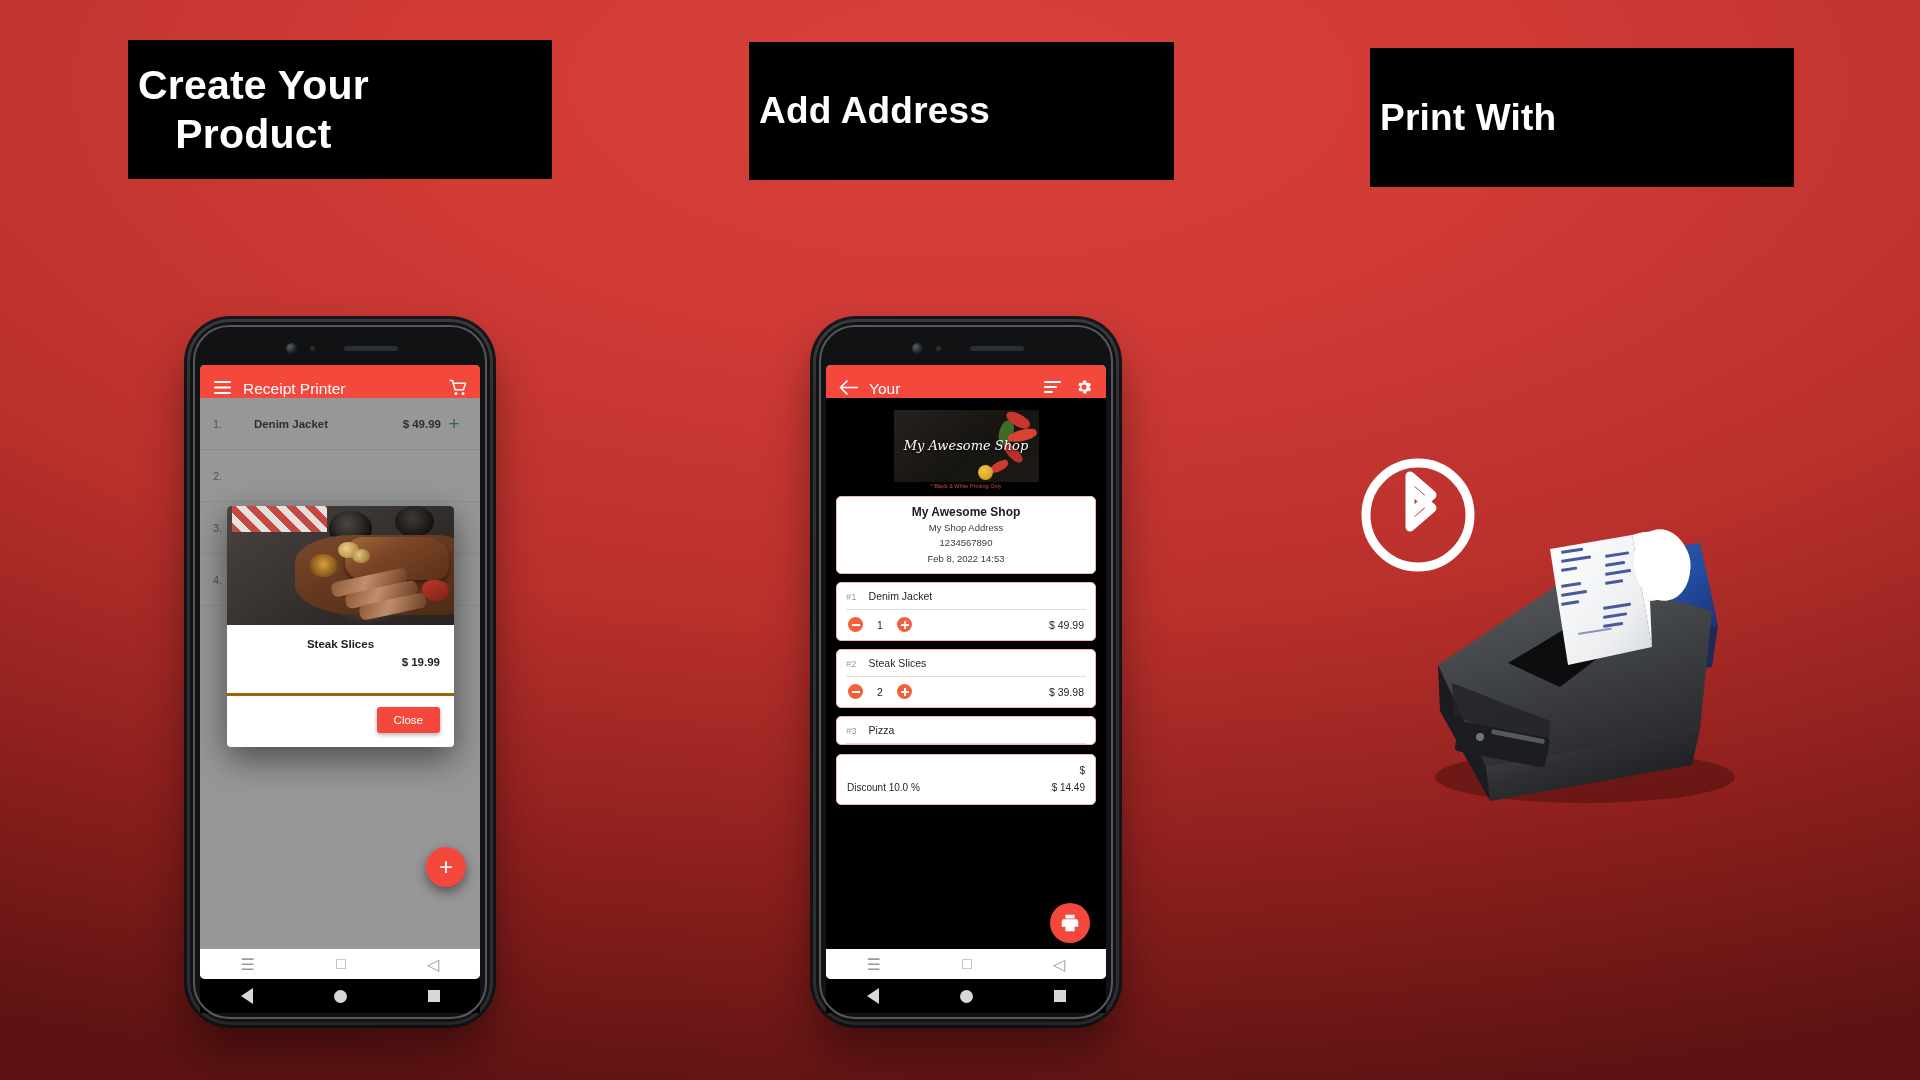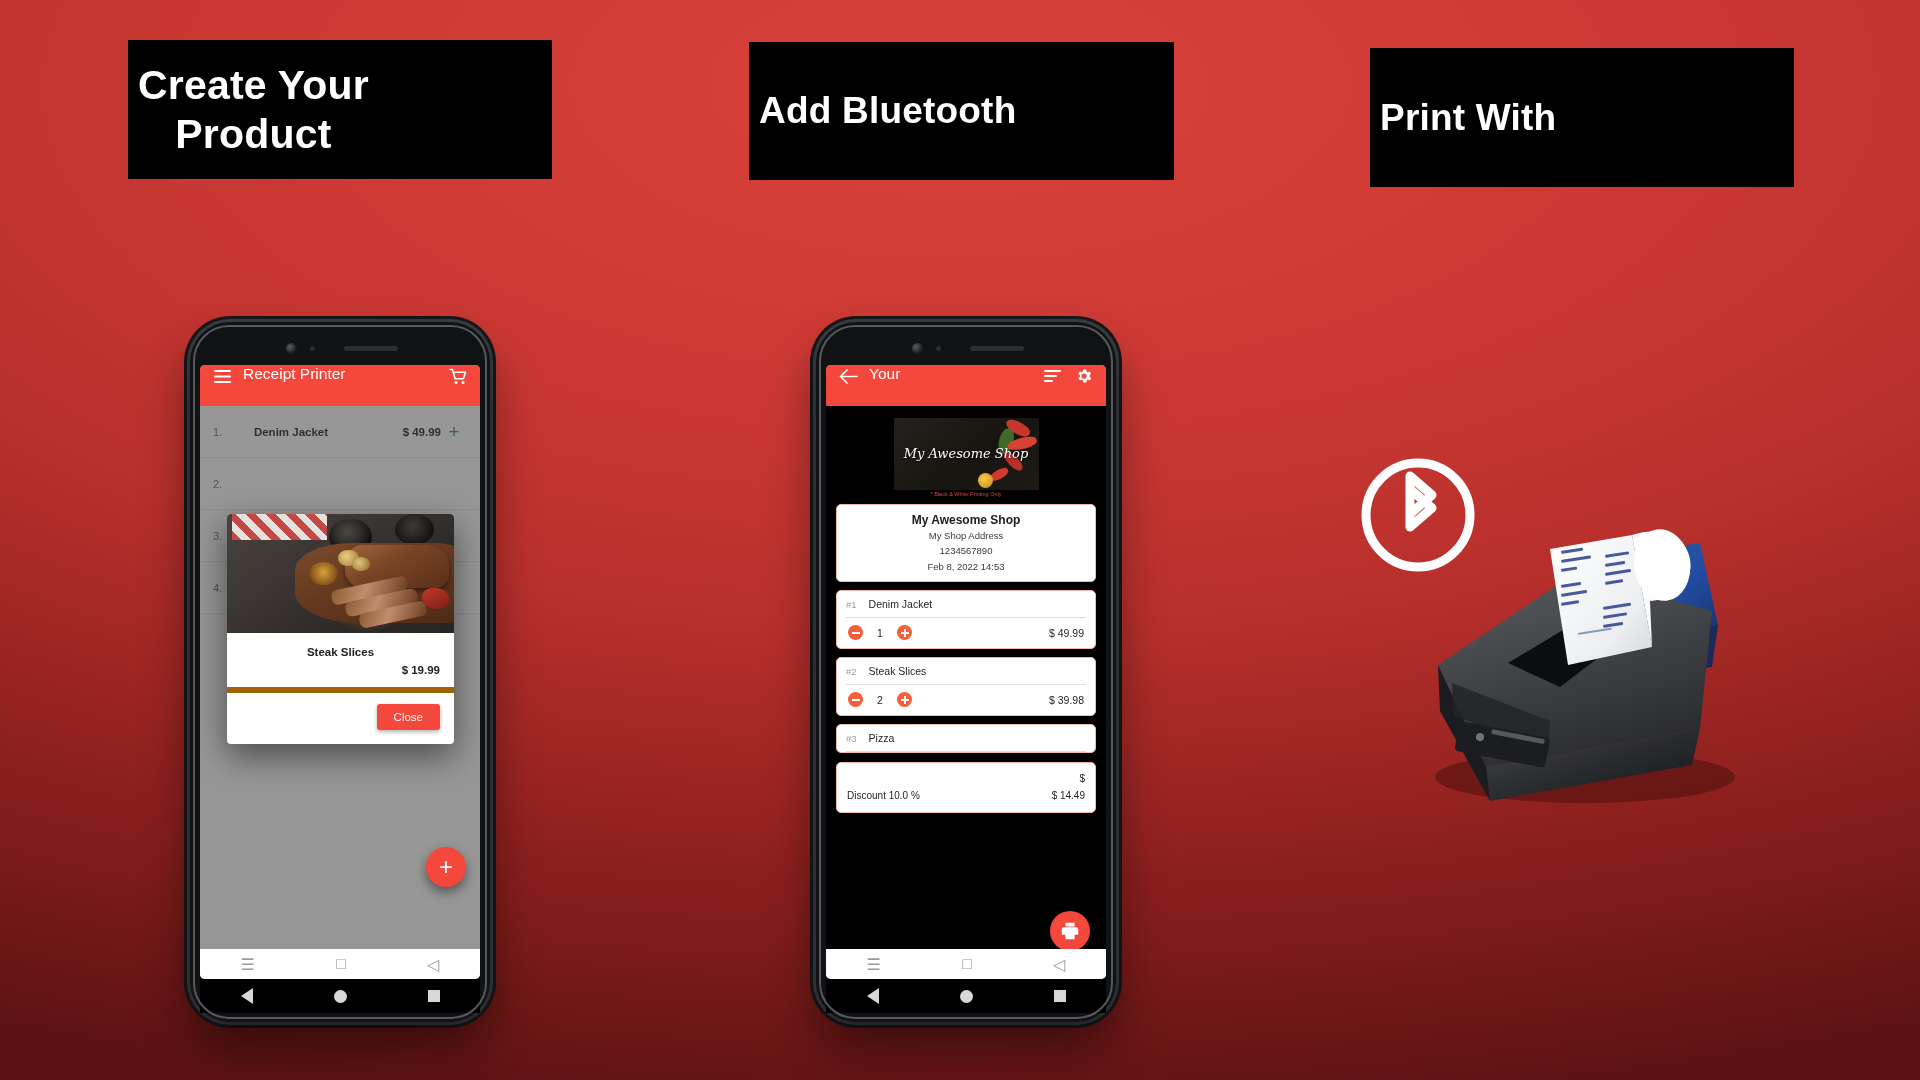--- a/index.html
+++ b/index.html
@@ -56,22 +56,22 @@
   .speaker { width:54px; height:5px; border-radius:3px; background:#2b2e32;
              position:absolute; left:50%; margin-left:4px; }
 
   .screen {
     flex:1 1 auto; position:relative; overflow:hidden;
     background:#efefef; border-radius:5px;
     display:flex; flex-direction:column;
   }
 
   .appbar {
-    flex:0 0 auto; height:41px; background:#f4483c; color:#fff;
-    display:flex; align-items:flex-start; padding:0 11px; gap:10px;
+    flex:0 0 auto; height:33px; background:#f4483c; color:#fff;
+    display:flex; align-items:flex-end; padding:0 11px; gap:10px;
     font-size:15.5px;
   }
   .appbar .title { flex:1 1 auto; font-weight:400; }
   .icon-btn { width:22px; height:22px; display:flex; align-items:center;
               justify-content:center; flex:0 0 auto; }
   .icon-btn svg { display:block; }
 
   
   .p1-body { position:relative; flex:1 1 auto; background:#fafafa; overflow:hidden; }
   .p1-list { position:absolute; inset:0; }
@@ -125,22 +125,22 @@
       border-radius:50%; background: radial-gradient(circle at 40% 40%, #e4c47f 0%, #a07f35 75%); }
   .dimg-red { position:absolute; left:86%; top:62%; width:12%; height:18%;
       border-radius:40% 50% 45% 55%; background: linear-gradient(150deg,#c0392b,#7d1f16); }
 
   .dialog-name {
     text-align:center; font-size:11.5px; font-weight:bold; color:#222;
     padding:13px 10px 0;
   }
   .dialog-price {
     text-align:right; font-size:11.5px; font-weight:bold; color:#222;
-    padding:6px 14px 11px;
-    border-bottom:6px solid #a16207;
+    padding:6px 14px 25px;
+    border-bottom:3px solid #a16207;
   }
   .dialog-actions { padding:11px 14px 14px; display:flex; justify-content:flex-end; }
   .btn-close {
     background:#f4483c; color:#fff; border:none; border-radius:3px;
     padding:7px 17px; font-size:11.5px; font-family:inherit;
     box-shadow:0 2px 4px rgba(0,0,0,.3);
   }
 
   .fab {
     position:absolute; right:14px; bottom:62px;
@@ -233,21 +233,21 @@
 <body>
 
 <div class="banner" id="banner1">
   <div>
     <span>Create Your</span>
     <span>Product</span>
   </div>
 </div>
 <div class="banner" id="banner2">
   <div>
-    <span>Add Bluetooth</span>
+    <span>Add Address</span>
   </div>
 </div>
 <div class="banner" id="banner3">
   <div>
     <span>Print With</span>
   </div>
 </div>
 
 <div class="phone" id="phone1">
   <div class="phone-top">

